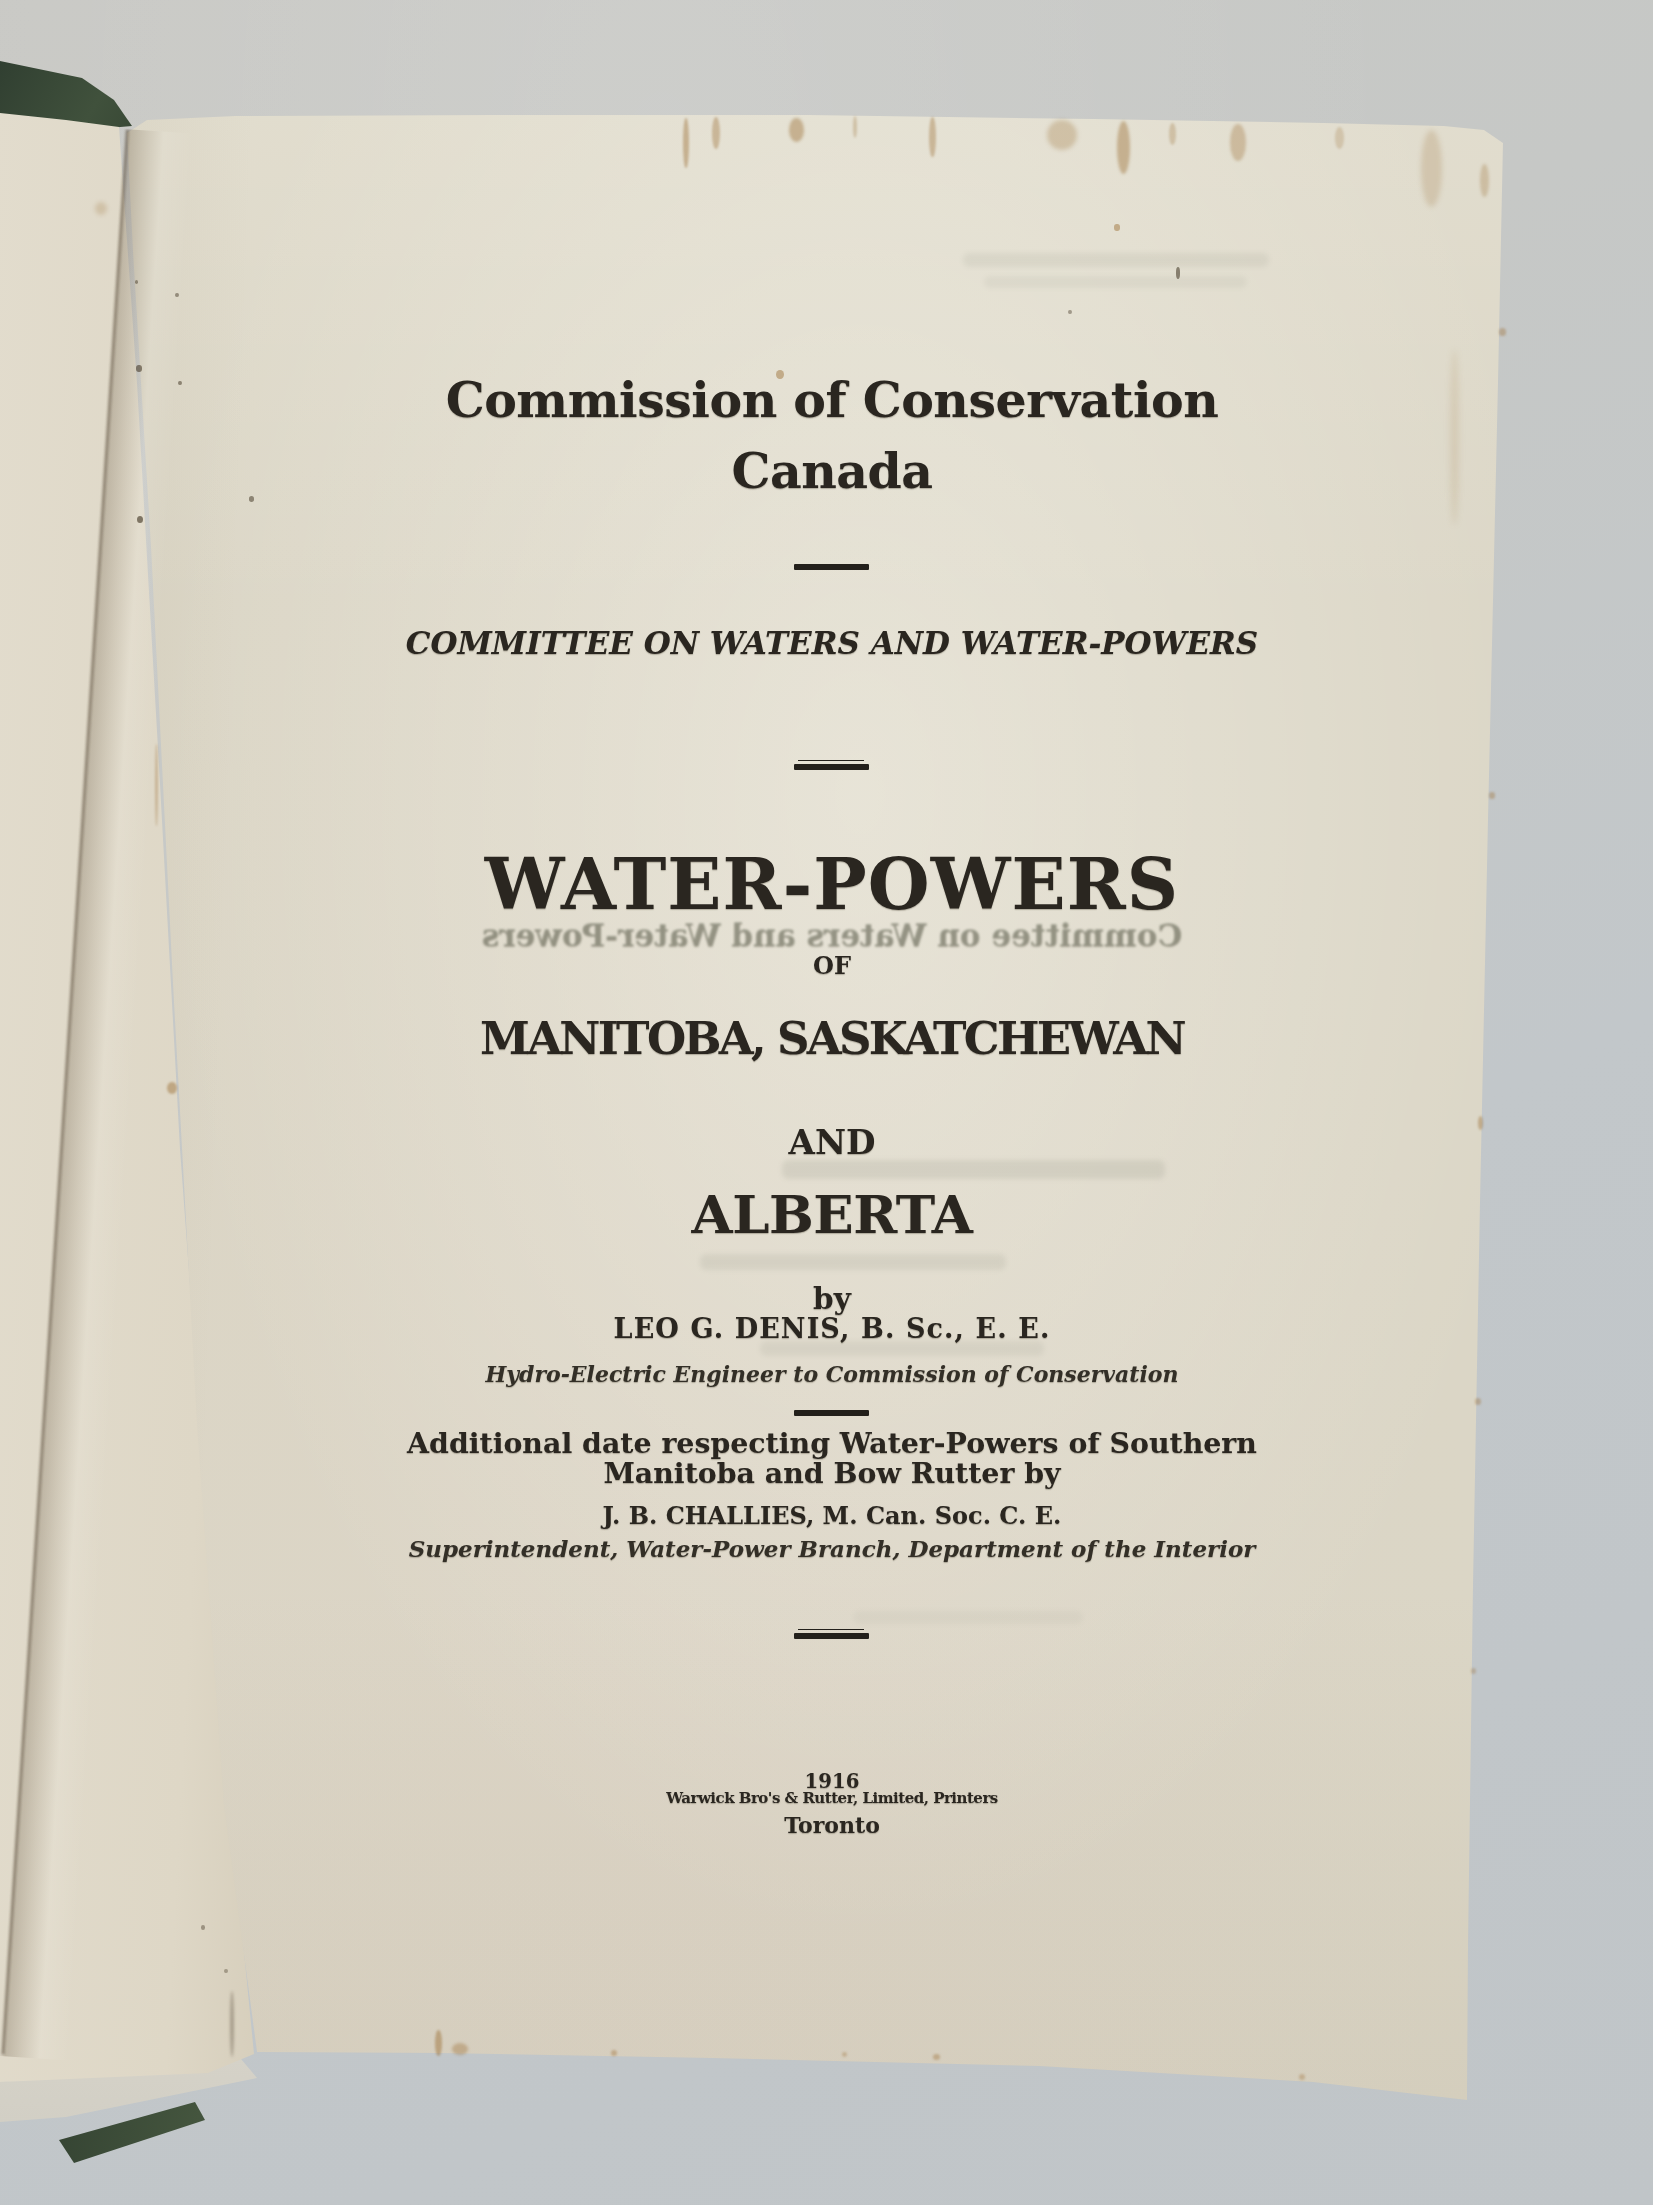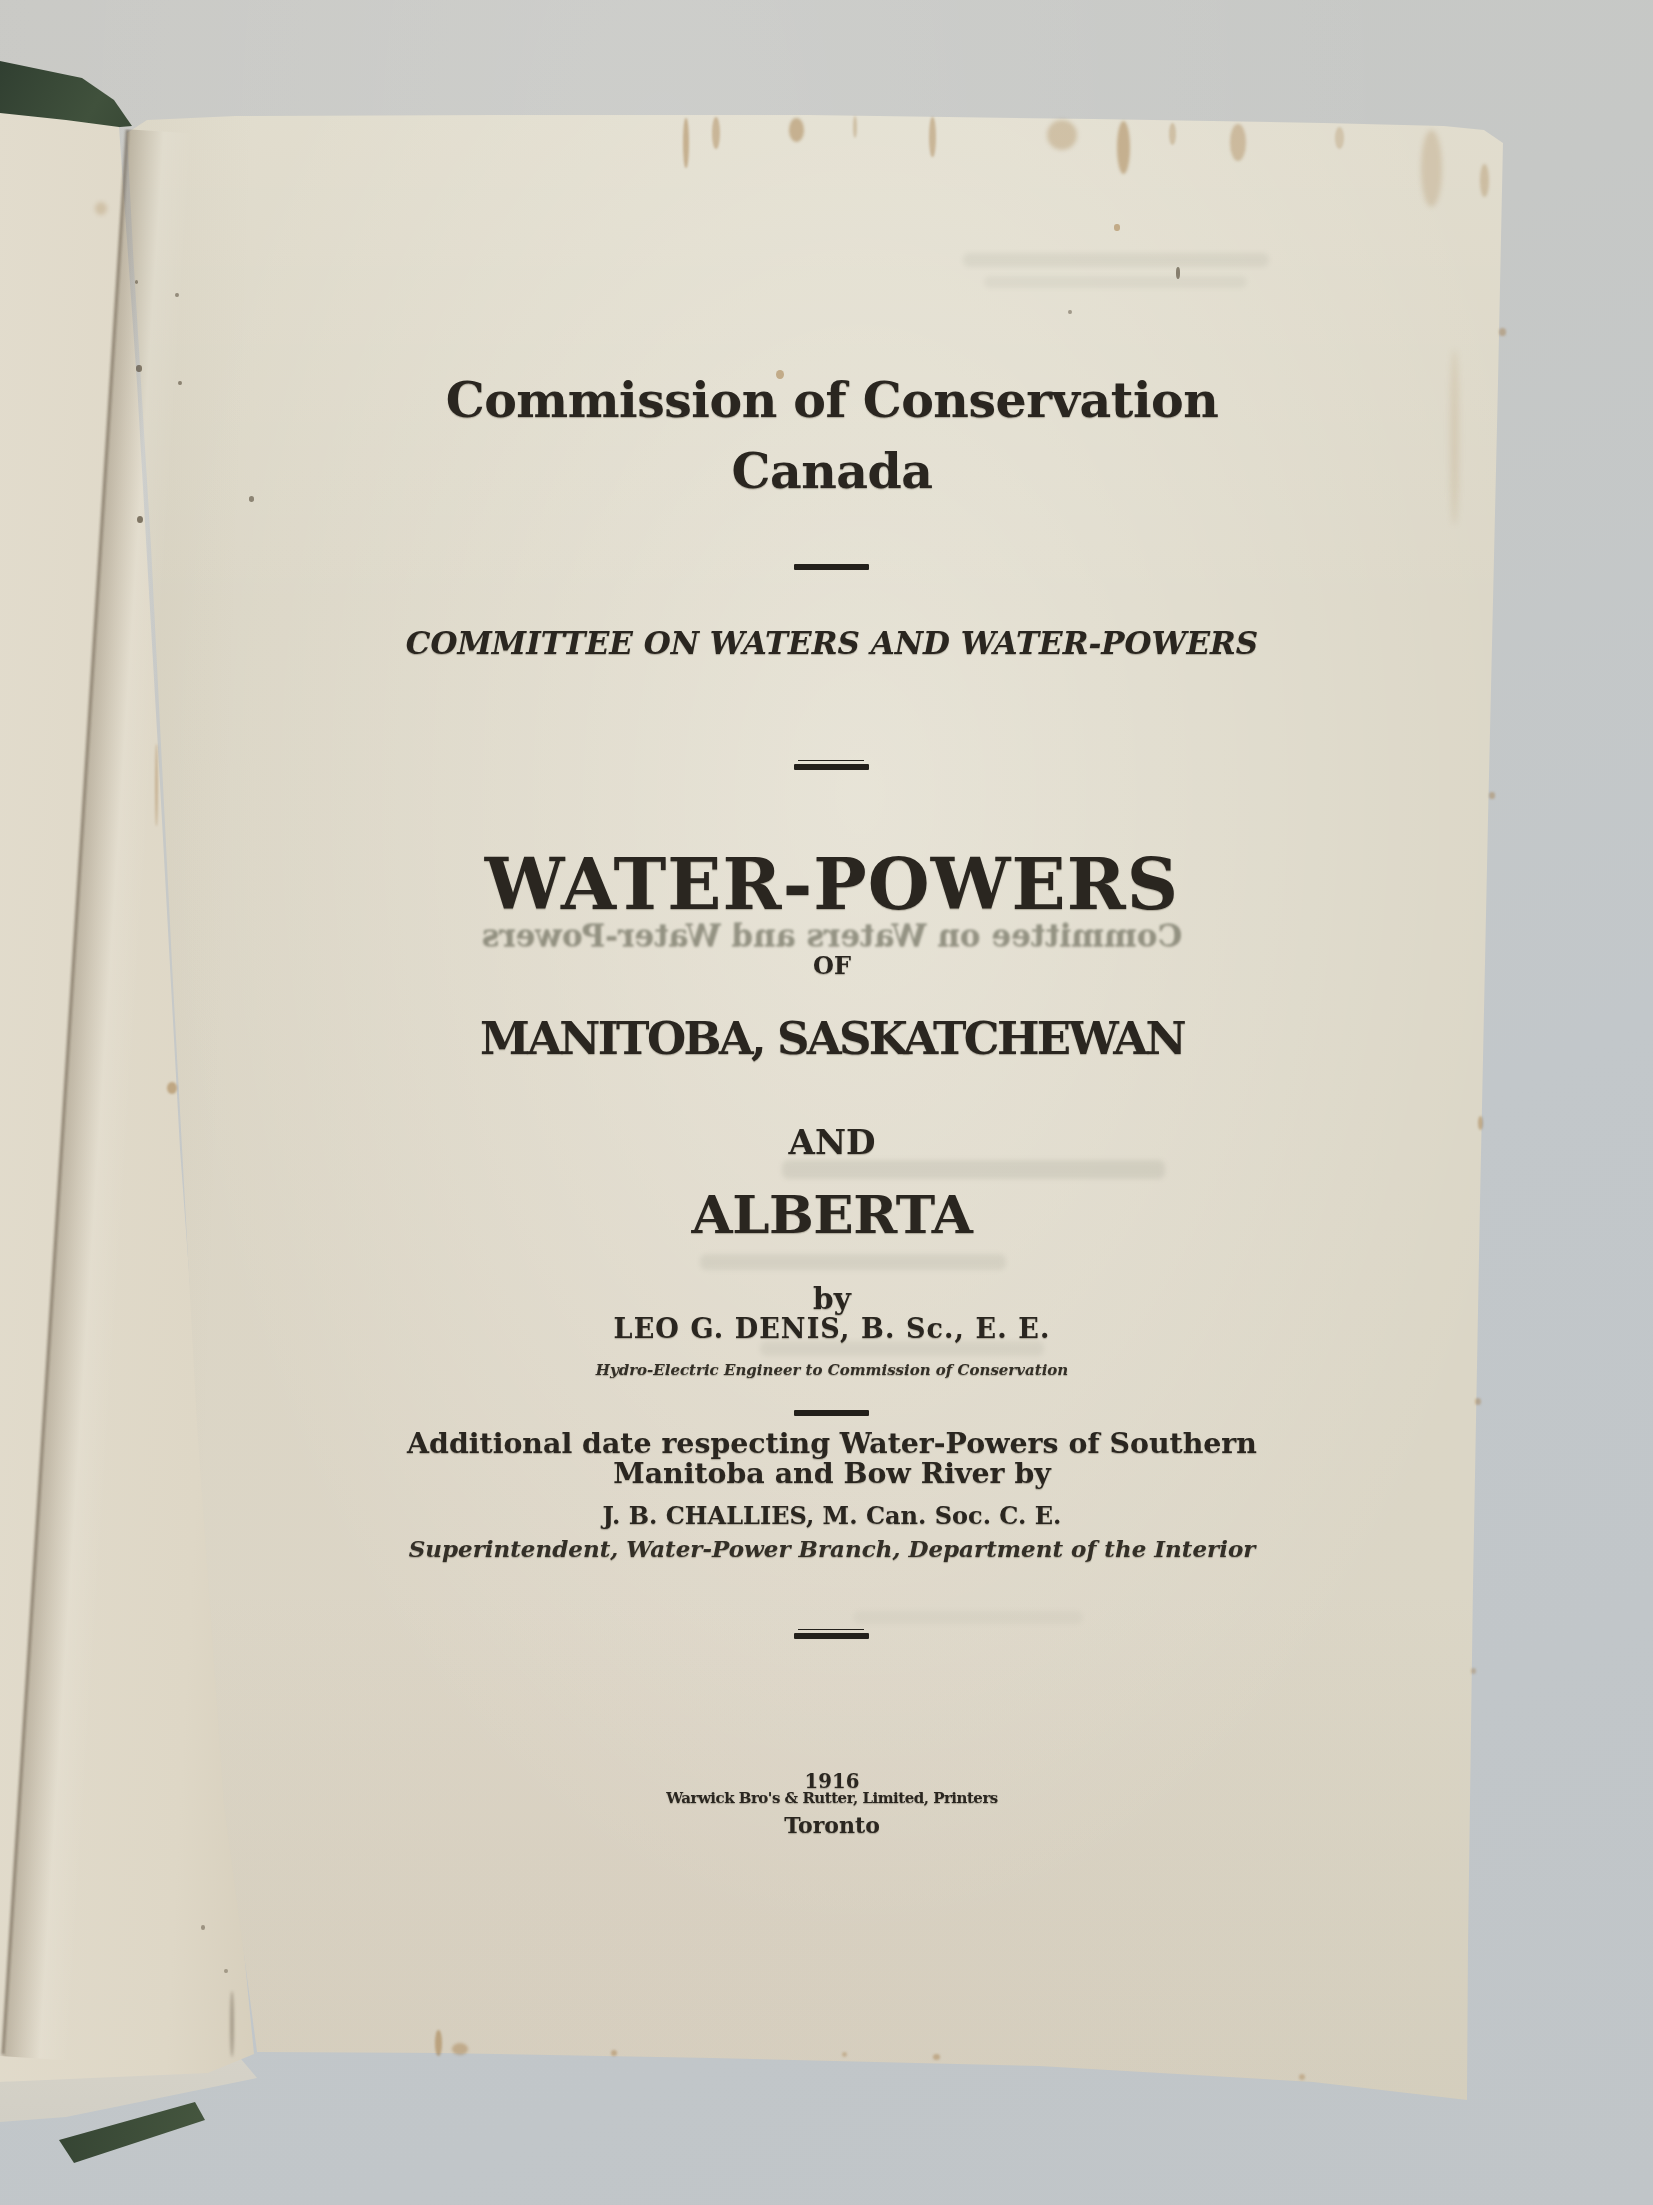--- a/index.html
+++ b/index.html
@@ -80,21 +80,21 @@
   .t-committee{font-size:31px;font-weight:700;font-style:italic;letter-spacing:0px;}
   .t-big{font-weight:700;}
   .t-wp{font-size:71px;letter-spacing:1.1px;}
   .t-of{font-size:24px;}
   .t-man{font-size:45px;letter-spacing:-2.7px;}
   .t-and{font-size:34px;}
   .t-alb{font-size:53px;letter-spacing:-0.5px;}
   .t-by{font-size:29.5px;font-weight:700;}
   .t-author{font-size:27px;font-weight:700;letter-spacing:1.1px;}
   .t-ital{font-weight:700;font-style:italic;color:#332f27;}
-  .t-hyd{font-size:15px;}
+  .t-hyd{font-size:22px;}
   .t-add{font-size:28.4px;font-weight:700;}
   .t-chal{font-size:24px;font-weight:700;}
   .t-sup{font-size:23px;}
   .t-year{font-size:19.7px;font-weight:700;}
   .t-printer{font-size:15px;font-weight:700;letter-spacing:-0.5px;}
   .t-city{font-size:22px;font-weight:700;}
 
   .rule{position:absolute;left:calc(50% - 38px);width:75px;height:6px;background:#23201b;border-radius:1.1px;}
   .rule.thin-top::before{content:"";position:absolute;top:-4.4px;left:4.4px;width:66px;height:1.6px;background:#23201b;}
 
@@ -184,21 +184,21 @@
     <div class="t-big t-and" style="top:1125px">AND</div>
     <div class="t-big t-alb" style="top:1188px">ALBERTA</div>
 
     <div class="t-by" style="top:1284px">by</div>
     <div class="t-author" style="top:1315px">LEO G. DENIS, B. Sc., E. E.</div>
     <div class="t-ital t-hyd" style="top:1363px">Hydro-Electric Engineer to Commission of Conservation</div>
 
     <div class="rule" style="top:1410px"></div>
 
     <div class="t-add" style="top:1429px">Additional date respecting Water-Powers of Southern</div>
-    <div class="t-add" style="top:1459px">Manitoba and Bow River by</div>
+    <div class="t-add" style="top:1459px">Manitoba and Bow Rutter by</div>
     <div class="t-chal" style="top:1504px">J. B. CHALLIES, M. Can. Soc. C. E.</div>
     <div class="t-ital t-sup" style="top:1537px">Superintendent, Water-Power Branch, Department of the Interior</div>
 
     <div class="rule thin-top" style="top:1633px"></div>
 
     <div class="t-year" style="top:1772px">1916</div>
     <div class="t-printer" style="top:1791px">Warwick Bro's &amp; Rutter, Limited, Printers</div>
     <div class="t-city" style="top:1814px">Toronto</div>
   </div>
 </div>

